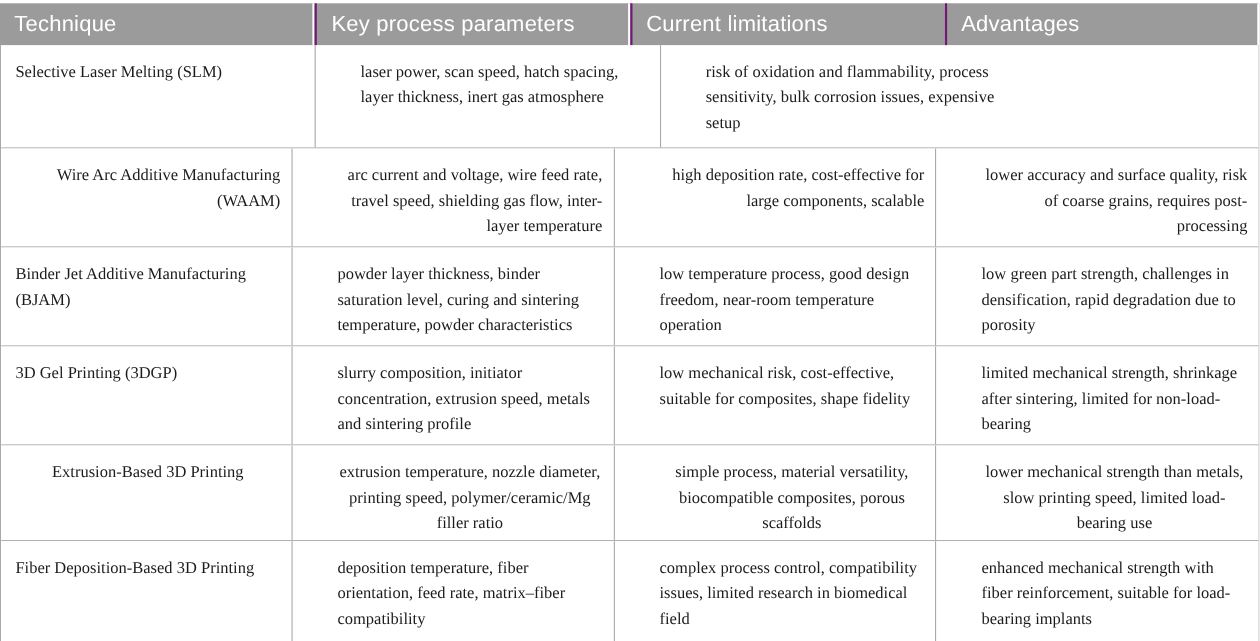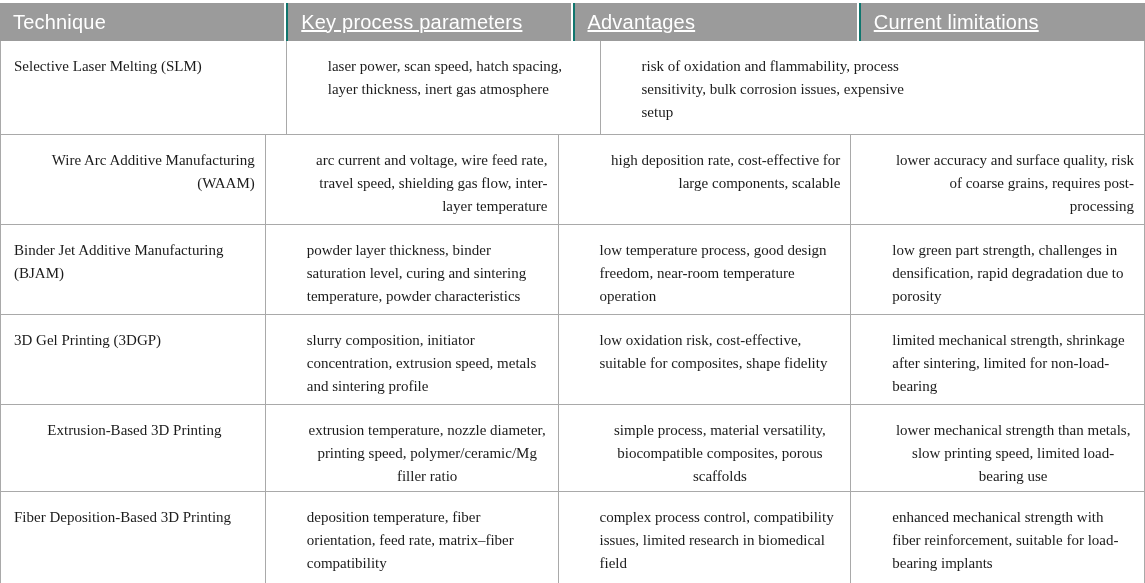--- a/index.html
+++ b/index.html
@@ -34,21 +34,21 @@
     font-family: "Liberation Sans", sans-serif;
     font-size: 20px;
     letter-spacing: 0.2px;
     display: flex;
     align-items: center;
     padding-left: 13px;
     overflow: hidden;
     white-space: nowrap;
   }
   .th.gap-right { border-right: 2px solid #ffffff; }
-  .th.gap-left  { border-left: 2px solid #0f766e; text-decoration: underline; }
+  .th.gap-left  { border-left: 2px solid #701a75; }
   .tbody {
     border-left: 1px solid var(--border);
     border-right: 1px solid var(--border);
   }
   .tr {
     display: flex;
     background: var(--row-background);
     border-bottom: 1px solid var(--border);
     gap: 28px;
   }
@@ -69,22 +69,22 @@
   .r6 { height: 91px; }
 </style>
 </head>
 <body>
 
 <div class="table">
 
   <div class="thead">
     <div class="th gap-right">Technique</div>
     <div class="th gap-left gap-right">Key process parameters</div>
+    <div class="th gap-left">Current limitations</div>
     <div class="th gap-left gap-right">Advantages</div>
-    <div class="th gap-left">Current limitations</div>
   </div>
 
   <div class="tbody">
 
     <div class="tr r1">
       <div class="td">Selective Laser Melting (SLM)</div>
       <div class="td">laser power, scan speed, hatch spacing, layer thickness, inert gas atmosphere</div>
       <div class="td">risk of oxidation and flammability, process sensitivity, bulk corrosion issues, expensive setup</div>
     </div>
 
@@ -98,21 +98,21 @@
     <div class="tr r3">
       <div class="td">Binder Jet Additive Manufacturing (BJAM)</div>
       <div class="td">powder layer thickness, binder saturation level, curing and sintering temperature, powder characteristics</div>
       <div class="td">low temperature process, good design freedom, near-room temperature operation</div>
       <div class="td">low green part strength, challenges in densification, rapid degradation due to porosity</div>
     </div>
 
     <div class="tr r4">
       <div class="td">3D Gel Printing (3DGP)</div>
       <div class="td">slurry composition, initiator concentration, extrusion speed, metals and sintering profile</div>
-      <div class="td">low oxidation risk, cost-effective, suitable for composites, shape fidelity</div>
+      <div class="td">low mechanical risk, cost-effective, suitable for composites, shape fidelity</div>
       <div class="td">limited mechanical strength, shrinkage after sintering, limited for non-load-bearing</div>
     </div>
 
     <div class="tr r5">
       <div class="td">Extrusion-Based 3D Printing</div>
       <div class="td">extrusion temperature, nozzle diameter, printing speed, polymer/ceramic/Mg filler ratio</div>
       <div class="td">simple process, material versatility, biocompatible composites, porous scaffolds</div>
       <div class="td">lower mechanical strength than metals, slow printing speed, limited load-bearing use</div>
     </div>
 

